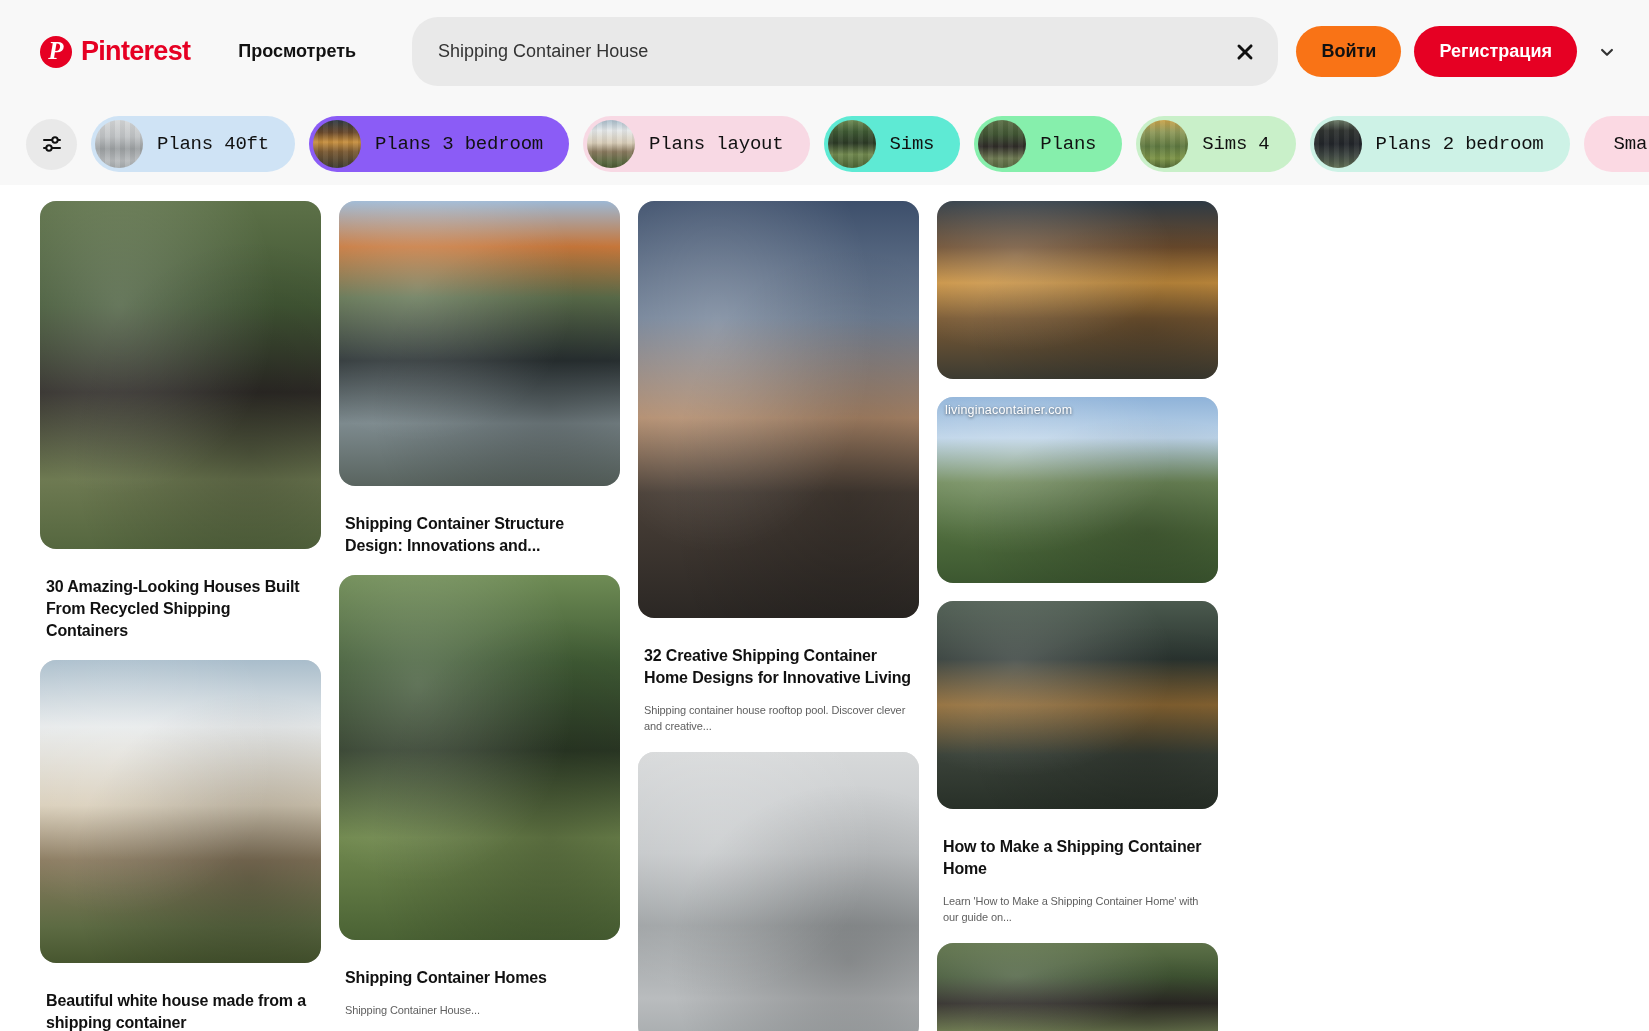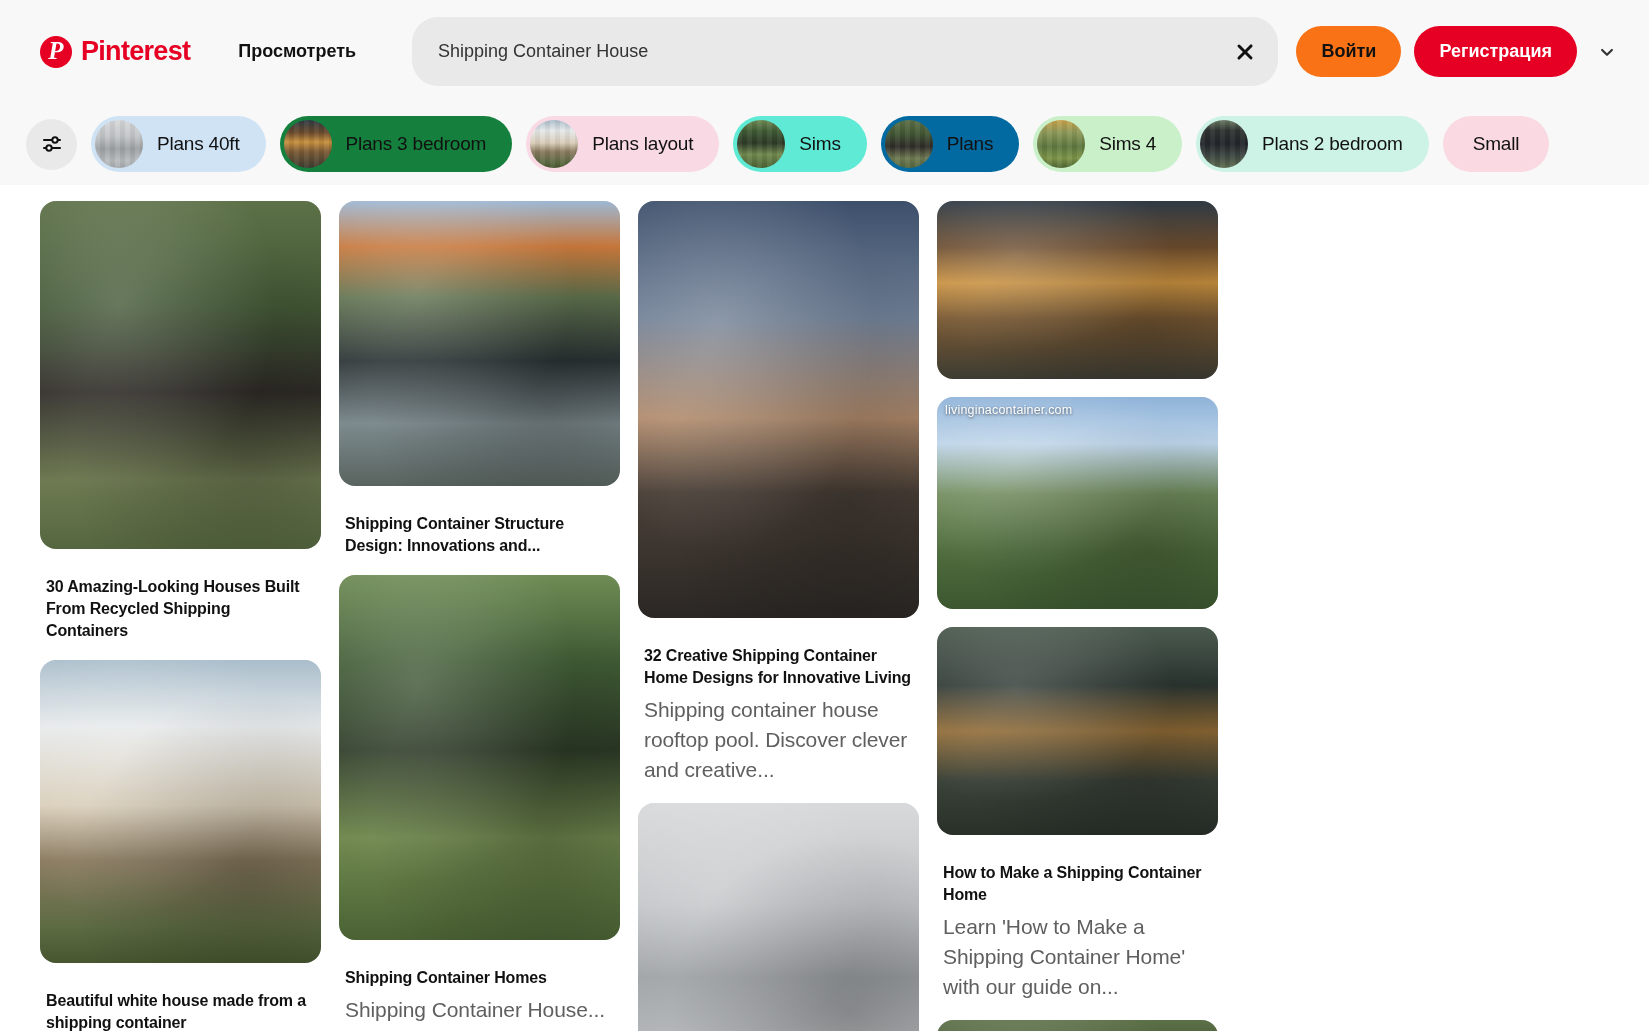--- a/index.html
+++ b/index.html
@@ -124,20 +124,21 @@
 
   
   .chips-bar {
     height: 82px;
     background: #f8f8f8;
     display: flex;
     align-items: center;
     padding: 0 26px;
     gap: 14px;
     overflow: hidden;
+    font-family: Liberation Mono, monospace;
   }
   .chip-filter-btn {
     width: 51px; height: 51px;
     min-width: 51px;
     border-radius: 50%;
     background: #e9e9e9;
     display: flex; align-items: center; justify-content: center;
     cursor: pointer;
   }
   .chip {
@@ -185,24 +186,24 @@
   .pin-title {
     font-size: 16px;
     font-weight: bold;
     color: #111;
     line-height: 1.38;
     margin-top: 27px;
     padding: 0 6px;
     letter-spacing: -0.15px;
   }
   .pin-desc {
-    font-size: 21px;
+    font-size: 11px;
     color: #5f5f5f;
     line-height: 1.42;
-    margin-top: 6px;
+    margin-top: 14px;
     padding: 0 6px;
     letter-spacing: -0.1px;
   }
   .watermark {
     position: absolute;
     top: 6px; left: 8px;
     color: #fff;
     font-size: 12.5px;
     text-shadow: 0 1px 3px rgba(0,0,0,.6);
     letter-spacing: .2px;
@@ -273,39 +274,39 @@
       <circle cx="9" cy="16" r="2.7" fill="#fff" stroke="#111" stroke-width="2"></circle>
     </svg>
   </div>
   <div id="chips-host" style="display:flex;align-items:center;gap:14px;">
       <div class="chip" style="background: rgb(207, 227, 245);">
         <span class="chip-thumb">
           <span class="ph plan-3d bands"></span>
         </span>
         <span class="chip-label">Plans 40ft</span>
       </div>
-      <div class="chip" style="background: #15803d;">
+      <div class="chip" style="background: #8b5cf6;">
         <span class="chip-thumb">
           <span class="ph warm-int bands"></span>
         </span>
         <span class="chip-label">Plans 3 bedroom</span>
       </div>
       <div class="chip" style="background: rgb(248, 217, 228);">
         <span class="chip-thumb">
           <span class="ph white-h bands"></span>
         </span>
         <span class="chip-label">Plans layout</span>
       </div>
       <div class="chip" style="background: #5eead4;">
         <span class="chip-thumb">
           <span class="ph green-c bands"></span>
         </span>
         <span class="chip-label">Sims</span>
       </div>
-      <div class="chip" style="background: #0369a1;">
+      <div class="chip" style="background: #86efac;">
         <span class="chip-thumb">
           <span class="ph forest bands"></span>
         </span>
         <span class="chip-label">Plans</span>
       </div>
       <div class="chip" style="background: rgb(201, 240, 201);">
         <span class="chip-thumb">
           <span class="ph sunset bands"></span>
         </span>
         <span class="chip-label">Sims 4</span>
@@ -373,21 +374,21 @@
       </div>
     </div>
     <div class="col">
       <div class="pin">
         <div class="pin-img" style="height: 178px;">
           <span class="ph warm-int"></span>
           <span class="overlay-soft"></span>
         </div>
       </div>
       <div class="pin">
-        <div class="pin-img" style="height: 212px;">
+        <div class="pin-img" style="height: 186px;">
           <span class="ph sky-day"></span>
           <span class="overlay-soft"></span>
           <span class="watermark">livinginacontainer.com</span>
         </div>
       </div>
       <div class="pin">
         <div class="pin-img" style="height: 208px;">
           <span class="ph night-c"></span>
           <span class="overlay-soft"></span>
         </div>

